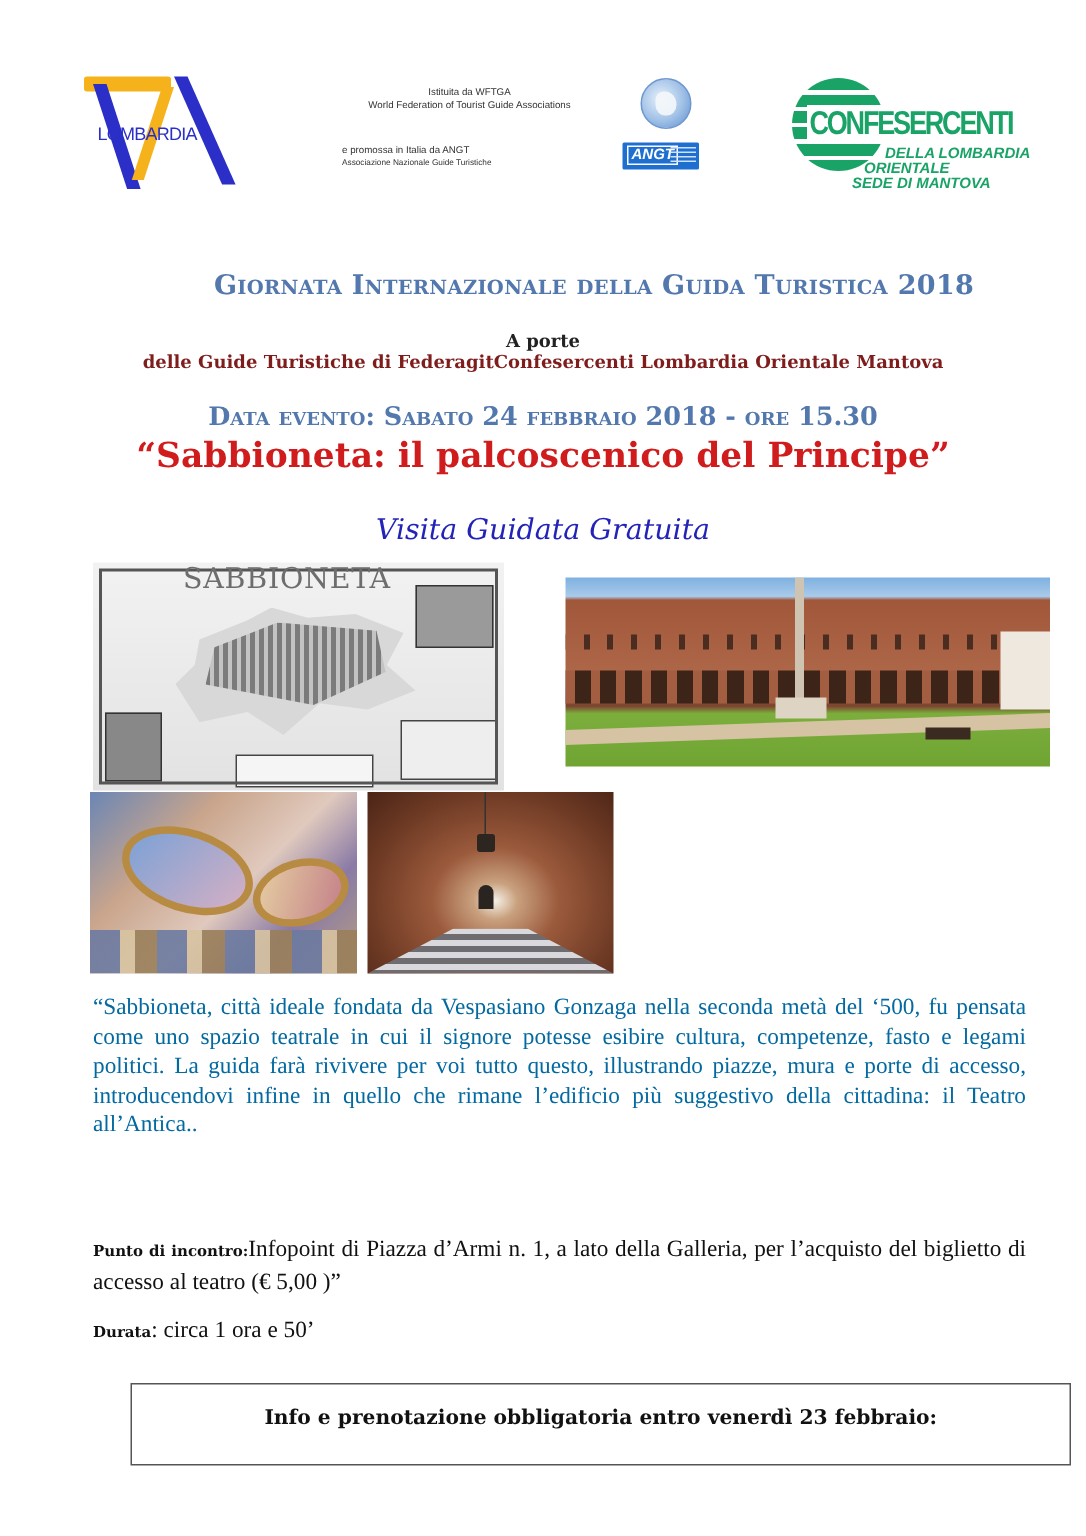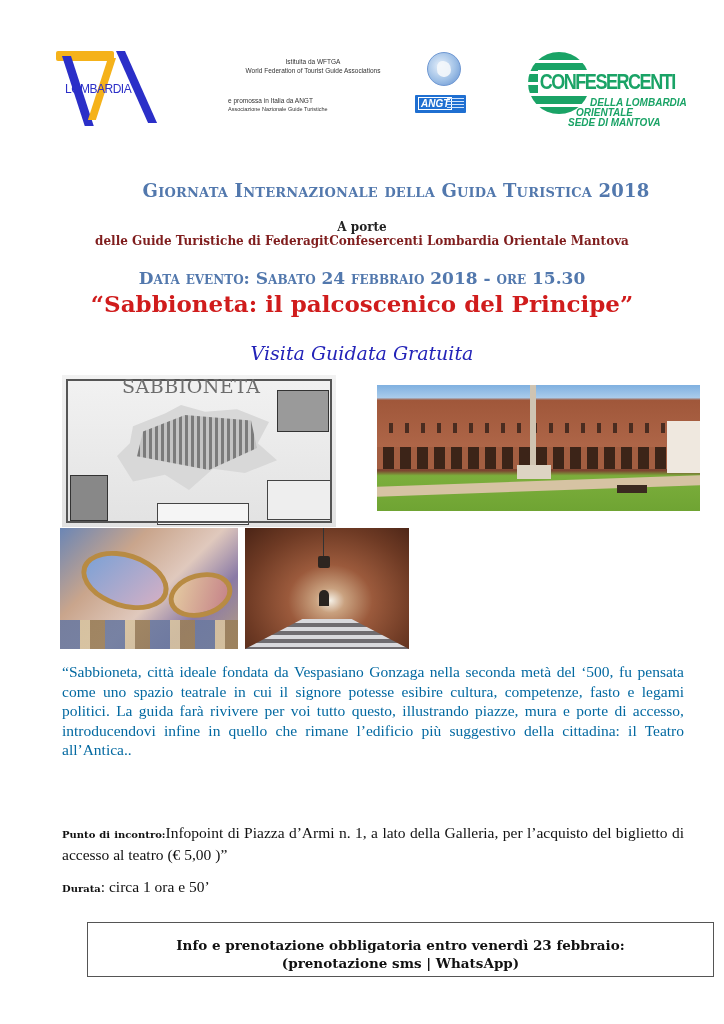--- a/index.html
+++ b/index.html
@@ -165,14 +165,13 @@
 <div id="punto" class="abs">
   <b class="lbl">Punto di incontro:</b><span>Infopoint di Piazza d’Armi n. 1, a lato della Galleria, per l’acquisto del biglietto di accesso al teatro (€ 5,00 )”</span>
 </div>
 
 <div id="durata" class="abs">
   <b class="lbl">Durata</b><span>: circa 1 ora e 50’</span>
 </div>
 
 <div id="info-box" class="abs">
   <div>Info e prenotazione obbligatoria entro venerdì 23 febbraio:</div>
-  <div>(prenotazione sms | WhatsApp)</div>
 </div>
 
 </body></html>

